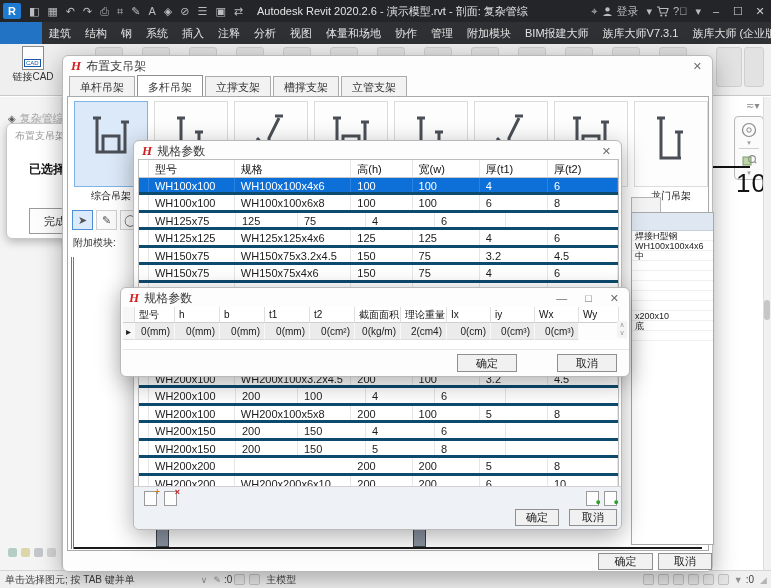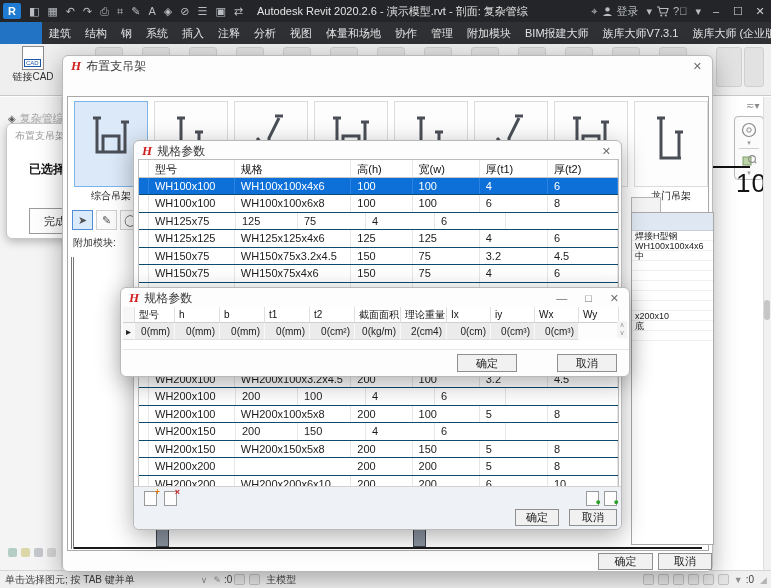--- a/index.html
+++ b/index.html
@@ -80,21 +80,21 @@
   .preview-wallL{position:absolute;left:3px;top:160px;width:3px;height:292px;border-left:1px solid #777;border-right:1px solid #777;}
   .propstub{position:absolute;left:563px;top:100px;width:30px;height:15px;border:1px solid #b5b5b5;border-bottom:none;background:#f3f3f3;}
   .proppanel{position:absolute;left:563px;top:115px;width:83px;height:333px;border:1px solid #a9a9a9;background:#fff;}
   .prophead{height:18px;background:#dfe8f2;border-bottom:1px solid #c4cfdb;}
   .proprow{height:10px;font-size:9px;color:#222;line-height:10px;padding-left:3px;white-space:nowrap;
     overflow:hidden;border-bottom:1px solid #f0f0f0;}
   .mainbtns .btn{position:absolute;height:17px;}
   
   .spec1{left:133px;top:140px;width:489px;height:390px;z-index:4;}
   .t1wrap{position:absolute;left:4px;top:18px;width:481px;height:327px;background:#fff;border:1px solid #bdbdbd;border-bottom:none;}
-  .t1row{display:flex;height:17.5px;font-size:11px;color:#1c1c1c;border-bottom:1px solid #0c4a6e;}
+  .t1row{display:flex;height:17.5px;font-size:11px;color:#1c1c1c;border-bottom:3px solid #0c4a6e;}
   .t1row .c{padding:2px 0 0 6px;border-right:1px solid #e6e6e6;overflow:hidden;white-space:nowrap;}
   .t1row.head{font-size:11px;color:#111;border-bottom:1px solid #c6c6c6;}
   .t1row.sel{background:#0d6fd8;color:#fff;}
   .t1row.sel .c{border-right-color:#2a83e0;}
   .t1spacer{height:53px;}
   .spec1 .foot{position:absolute;left:0;top:345px;width:487px;height:43px;background:#eef1f6;
     border-top:1px solid #d0d0d0;border-radius:0 0 6px 6px;}
   .dicon{position:absolute;width:13px;height:15px;background:#fdfdfd;border:1px solid #9a9a9a;font-size:8px;}
   .dicon b{position:absolute;right:-4px;top:-5px;font-size:9px;}
   
@@ -243,20 +243,27 @@
     <div class="sel">已选择</div>
     <div class="done">完成</div>
   </div>
 
   <div class="abs dlg maindlg">
     <div class="dlg-title">
       <span class="hlogo">H</span>
       <span>布置支吊架</span>
       <span class="dlg-x">✕</span>
     </div>
+    <div class="mtabs" id="main-tabs">
+        <div class="mtab">单杆吊架</div>
+        <div class="mtab active">多杆吊架</div>
+        <div class="mtab">立撑支架</div>
+        <div class="mtab">槽撑支架</div>
+        <div class="mtab">立管支架</div>
+      </div>
     <div class="mbody">
       <div id="thumb-row">
           <div class="thumb sel" style="left: 6px;">
             <svg width="44" height="58" viewBox="0 0 44 58">
   <g stroke="#4a4f57" stroke-width="3" fill="none">
                 <path d="M8 6 V40 H36 V10"></path>
                 <path d="M14 40 V24 H30 V40"></path>
                 <path d="M4 6 H12 M32 10 H40"></path>
               </g>
             </svg>
@@ -488,21 +495,20 @@
           <div class="c" style="width: 10px;"></div>
           <div class="c" style="width: 87px;">WH200x150</div>
           <div class="c" style="width: 62px;">200</div>
           <div class="c" style="width: 68px;">150</div>
           <div class="c" style="width: 69px;">4</div>
           <div class="c" style="width: 71px;">6</div>
         </div>
         <div class="t1row">
           <div class="c" style="width: 10px;"></div>
           <div class="c" style="width: 87px;">WH200x150</div>
-          <div class="c" style="width: 118px;">WH200x150x5x8</div>
           <div class="c" style="width: 62px;">200</div>
           <div class="c" style="width: 68px;">150</div>
           <div class="c" style="width: 69px;">5</div>
           <div class="c" style="width: 71px;">8</div>
         </div>
         <div class="t1row">
           <div class="c" style="width: 10px;"></div>
           <div class="c" style="width: 87px;">WH200x200</div>
           <div class="c" style="width: 118px; margin-top: 22px;">WH200x200x5x8</div>
           <div class="c" style="width: 62px;">200</div>

